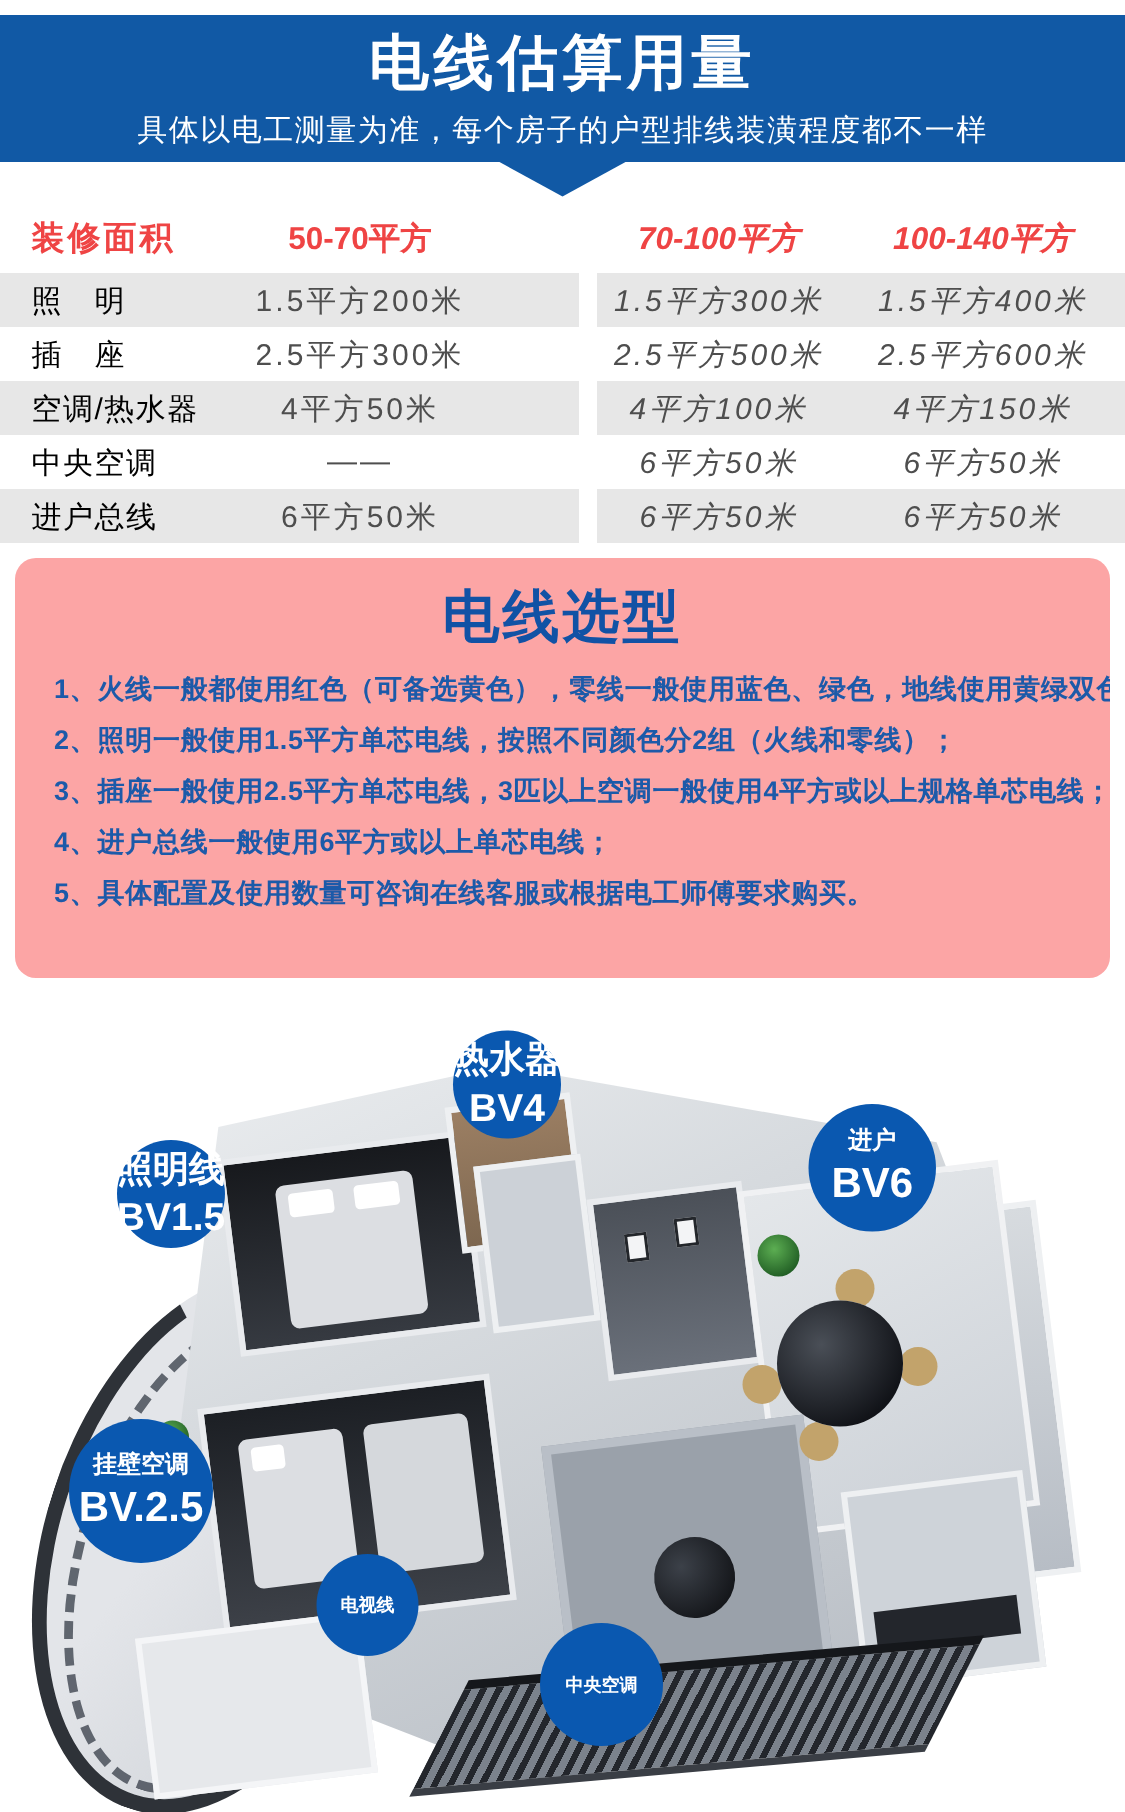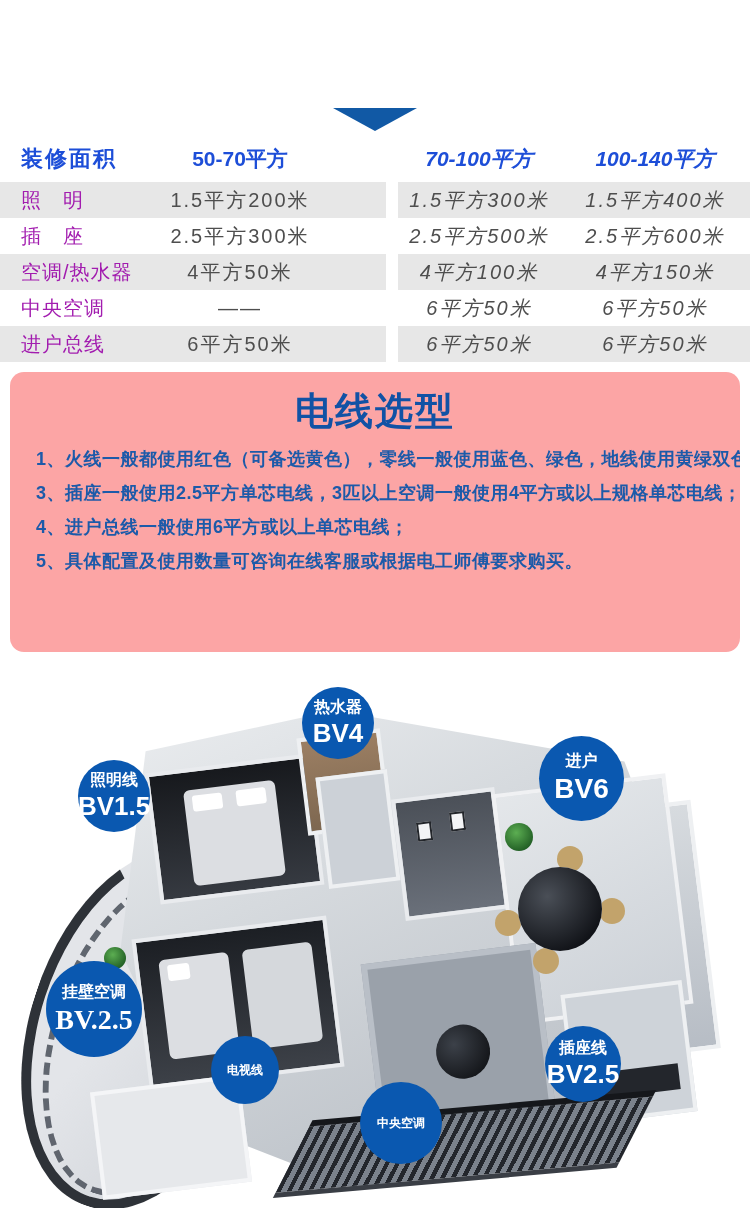--- a/index.html
+++ b/index.html
@@ -13,32 +13,32 @@
   .banner h1 { color:#fff; font-size:40px; font-weight:bold; letter-spacing:3px; line-height:1.1; margin-top:2px; }
   .banner p  { color:#fff; font-size:20px; letter-spacing:1px; margin-top:9px; }
   .banner-notch { position:absolute; left:333px; top:108px; width:0; height:0;
             border-left:42px solid transparent; border-right:42px solid transparent;
             border-top:23px solid #1159A5; }
 
   
   .tbl { position:absolute; top:136px; font-size:20px; color:#4E4E4E; }
   .tbl-left  { left:0;  width:386px; }
   .tbl-right { left:398px; width:352px;font-style:italic; }
-  .t-head { height:46px; display:flex; align-items:center; font-weight:bold; color:#1d4ed8; font-size:21px; }
+  .t-head { height:46px; display:flex; align-items:center; font-weight:bold; color:#ef4444; font-size:21px; }
   .t-row  { height:36px; display:flex; align-items:center; }
   .t-row.odd { background:#E7E7E7; }
   .tbl-left .c-lab { width:150px; padding-left:21px; }
   .tbl-left .c-val { flex:1; text-align:center; padding-right:56px; letter-spacing:2px; }
   .tbl-left .t-head .c-lab { font-size:22px; letter-spacing:2px; }
   .tbl-left .t-head .c-val { letter-spacing:0; }
   .tbl-right .c-val { text-align:center; letter-spacing:2px; }
   .tbl-right .c1 { width:46%; }
   .tbl-right .c2 { width:54%; }
   .tbl-right .t-head .c-val { letter-spacing:0; }
-  .t-row .c-lab { color:#a21caf; letter-spacing:1px; }
+  .t-row .c-lab { color:#000000; letter-spacing:1px; }
 
   
   .sel-box { position:absolute; left:10px; top:372px; width:730px; height:280px;
              background:#fca5a5; border-radius:14px; overflow:hidden; }
   .sel-box h2 { text-align:center; margin-top:14px; font-size:38px; font-weight:bold;
                 color:#1152A5; letter-spacing:2px; }
   .sel-list { margin-top:13px; padding:0 26px; list-style:none; }
   .sel-list li { font-size:18px; font-weight:600; color:#1C5AA9; line-height:1; margin-bottom:16px;
                  letter-spacing:0.5px; white-space:nowrap; }
 
@@ -96,29 +96,33 @@
   .plant-a { left:505px; top:168px; width:28px; height:28px; }
   .plant-b { left:104px; top:292px; width:22px; height:22px; }
 
   
   .callout { position:absolute; z-index:10; border-radius:50%; background:#0A58B0; color:#fff;
              display:flex; flex-direction:column; align-items:center; justify-content:center;
              text-align:center; line-height:1.25; }
   .callout .c-label { font-weight:600; }
   .callout .c-code  { font-weight:600; }
   .callout .c-code:empty { display:none; }
-  .c-md .c-label { font-size:16px; }  .c-md .c-code { font-size:26px; }
+  .c-md .c-label { font-size:24px; }  .c-md .c-code { font-size:26px; }
   .c-lg .c-label { font-size:16px; }  .c-lg .c-code { font-size:28px; }
   .c-one .c-label { font-size:12px; }
 </style>
 </head>
 <body>
 
 <div class="page">
 
+  <header class="banner">
+    <h1>电线估算用量</h1>
+    <p>具体以电工测量为准，每个房子的户型排线装潢程度都不一样</p>
+  </header>
   <div class="banner-notch"></div>
 
   <section class="tbl tbl-left">
     <div class="t-head">
       <span class="c-lab">装修面积</span>
       <span class="c-val">50-70平方</span>
     </div>
     <div class="t-row odd">
       <span class="c-lab">照　明</span>
       <span class="c-val">1.5平方200米</span>
@@ -165,20 +169,21 @@
     <div class="t-row odd">
       <span class="c-val c1">6平方50米</span>
       <span class="c-val c2">6平方50米</span>
     </div>
   </section>
 
   <section class="sel-box">
     <h2>电线选型</h2>
     <ul class="sel-list">
       <li>1、火线一般都使用红色（可备选黄色），零线一般使用蓝色、绿色，地线使用黄绿双色；</li>
+      <li>2、照明一般使用1.5平方单芯电线，按照不同颜色分2组（火线和零线）；</li>
       <li>3、插座一般使用2.5平方单芯电线，3匹以上空调一般使用4平方或以上规格单芯电线；</li>
       <li>4、进户总线一般使用6平方或以上单芯电线；</li>
       <li>5、具体配置及使用数量可咨询在线客服或根据电工师傅要求购买。</li>
     </ul>
   </section>
 
   <figure class="plan">
     <div class="arc-balcony"></div>
     <div class="arc-slats"></div>
     <div class="slab"></div>
@@ -214,29 +219,25 @@
         <span class="c-code">BV4</span>
     </div>
     <div class="callout c-md" style="left:78px;top:105px;width:72px;height:72px;">
       <span class="c-label">照明线</span>
         <span class="c-code">BV1.5</span>
     </div>
     <div class="callout c-lg" style="left:539px;top:81px;width:85px;height:85px;">
       <span class="c-label">进户</span>
         <span class="c-code">BV6</span>
     </div>
-    <div class="callout c-lg" style="left:46px;top:306px;width:96px;height:96px;font-family:Liberation Serif, serif;">
+    <div class="callout c-lg" style="left:46px;top:291px;width:96px;height:96px;">
       <span class="c-label">挂壁空调</span>
         <span class="c-code">BV.2.5</span>
     </div>
     <div class="callout c-one" style="left:211px;top:381px;width:68px;height:68px;">
       <span class="c-label">电视线</span>
     </div>
-    <div class="callout c-md" style="left:545px;top:371px;width:76px;height:76px;">
-      <span class="c-label">插座线</span>
-        <span class="c-code">BV2.5</span>
-    </div>
     <div class="callout c-one" style="left:360px;top:427px;width:82px;height:82px;">
       <span class="c-label">中央空调</span>
     </div>
   </figure>
 
 </div>
 
 </body></html>

